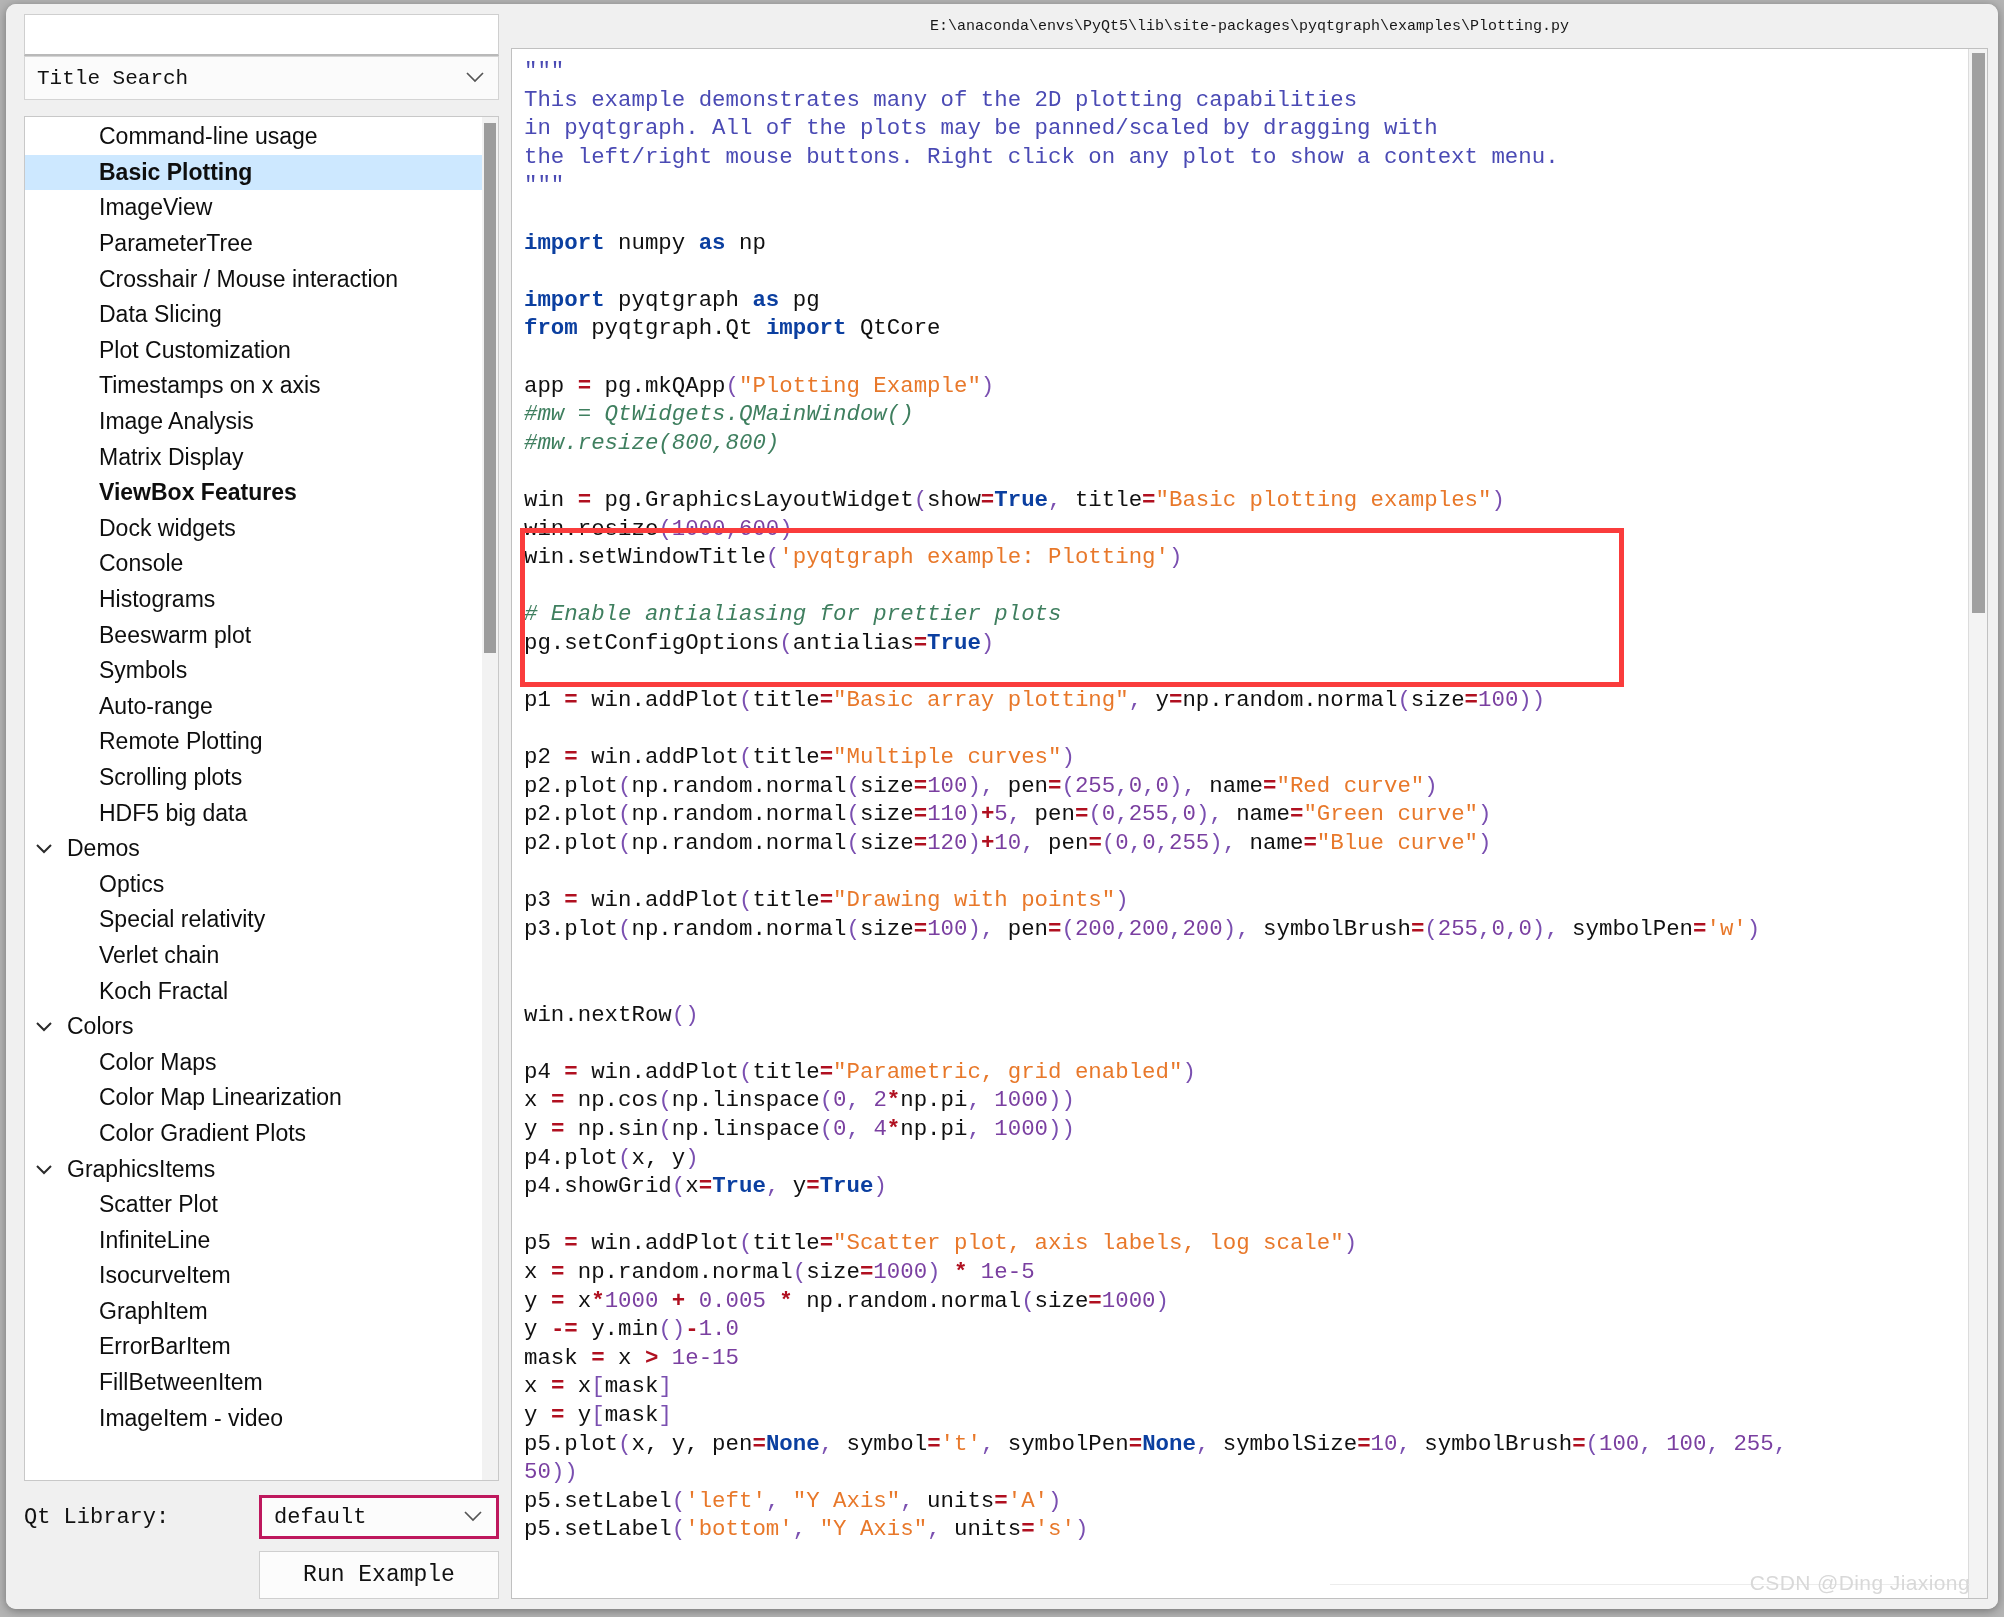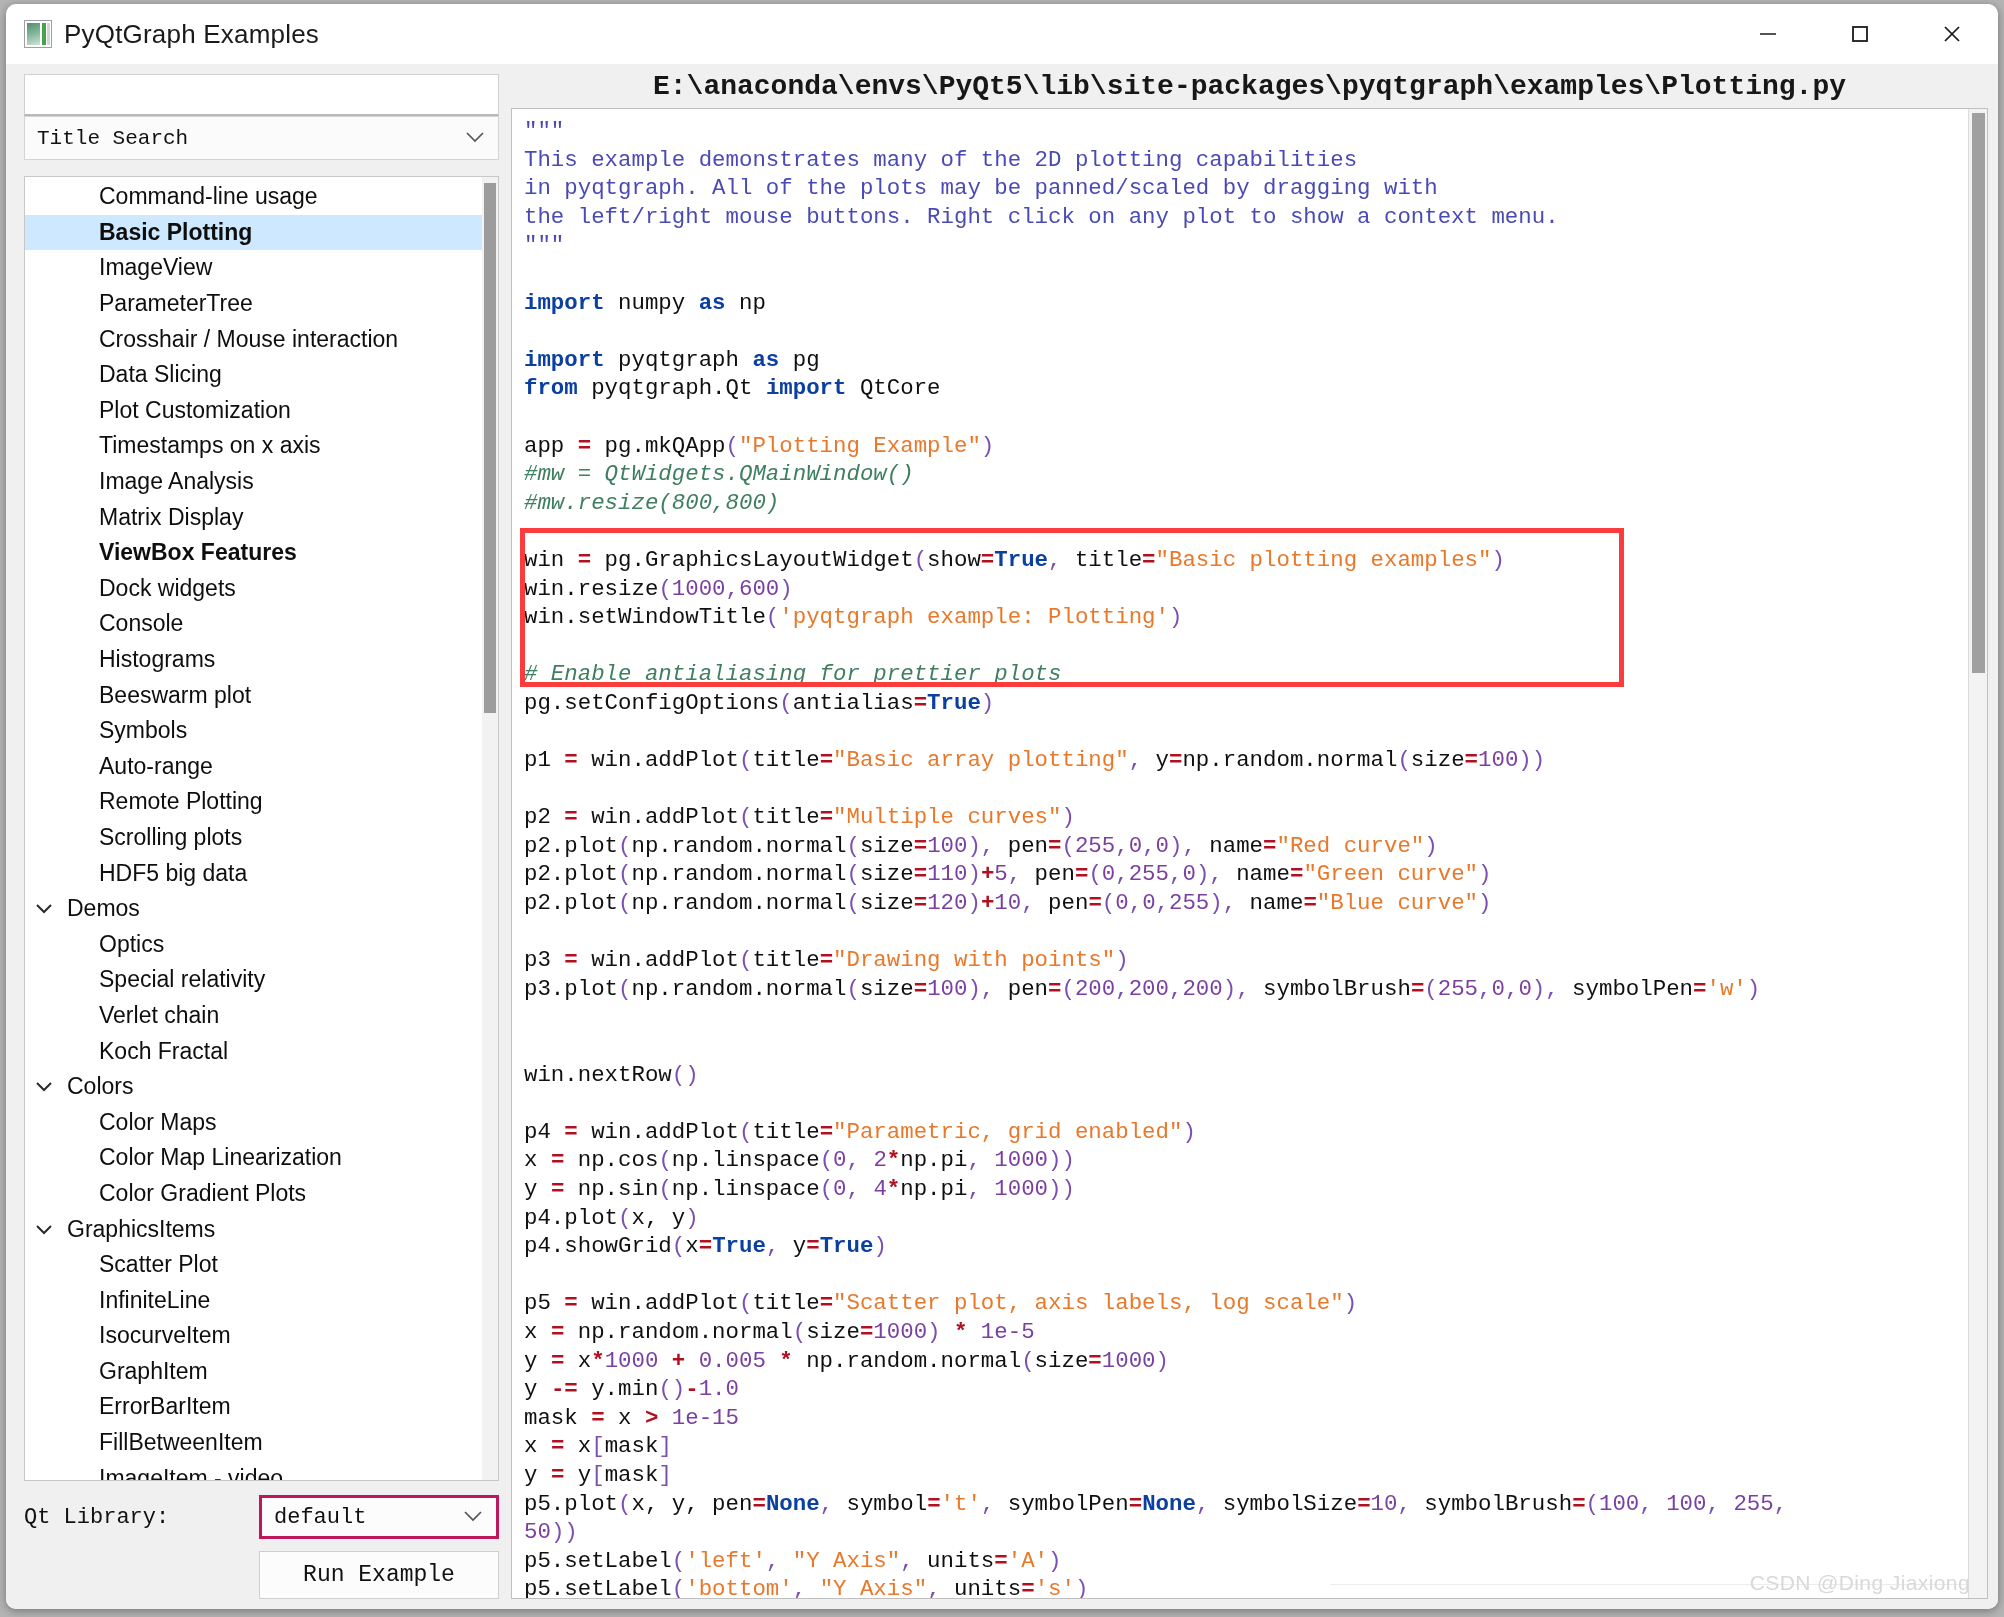--- a/index.html
+++ b/index.html
@@ -205,25 +205,24 @@
     display: flex;
     flex-direction: column;
     min-width: 0;
     padding: 0 10px 10px 0;
     box-sizing: border-box;
   }
   .path-bar {
     height: 44px;
     display: flex; align-items: center; justify-content: center;
     font-family: "Liberation Mono", monospace;
-    font-size: 28px;
+    font-size: 15px;
     color: #171717;
     background: #f0f0f0;
     flex: 0 0 44px;
-    font-weight: bold;
   }
   .code-box {
     flex: 1 1 auto;
     background: #ffffff;
     border: 1px solid #c0c0c0;
     position: relative;
     overflow: hidden;
     min-height: 0;
   }
   .code {
@@ -292,46 +291,20 @@
     background: #ececec;
     z-index: 7;
   }
 </style>
 </head>
 <body>
 
 <div id="app">
   <div class="window">
 
-    <div class="titlebar">
-      <span class="app-icon">
-        <i class="ic-a"></i>
-          <i class="ic-b"></i>
-          <i class="ic-c"></i>
-      </span>
-      <span class="title-text">PyQtGraph Examples</span>
-      <div class="win-controls">
-        <div class="win-btn">
-          <svg width="26" height="26" viewBox="0 0 26 26">
-            <line x1="5" y1="13" x2="21" y2="13" stroke="#1a1a1a" stroke-width="1.6"></line>
-          </svg>
-        </div>
-        <div class="win-btn">
-          <svg width="26" height="26" viewBox="0 0 26 26">
-            <rect x="6" y="6" width="14" height="14" fill="none" stroke="#1a1a1a" stroke-width="1.8"></rect>
-          </svg>
-        </div>
-        <div class="win-btn close">
-          <svg width="28" height="28" viewBox="0 0 28 28">
-            <line x1="7" y1="7" x2="21" y2="21" stroke="#1a1a1a" stroke-width="1.7"></line>
-            <line x1="21" y1="7" x2="7" y2="21" stroke="#1a1a1a" stroke-width="1.7"></line>
-          </svg>
-        </div>
-      </div>
-    </div>
 
     <div class="body">
 
       <div class="left-pane">
         <div class="filter-input"></div>
 
         <div class="combo">
           <span>Title Search</span>
           <span class="chev">
             <svg width="22" height="14" viewBox="0 0 22 14">

